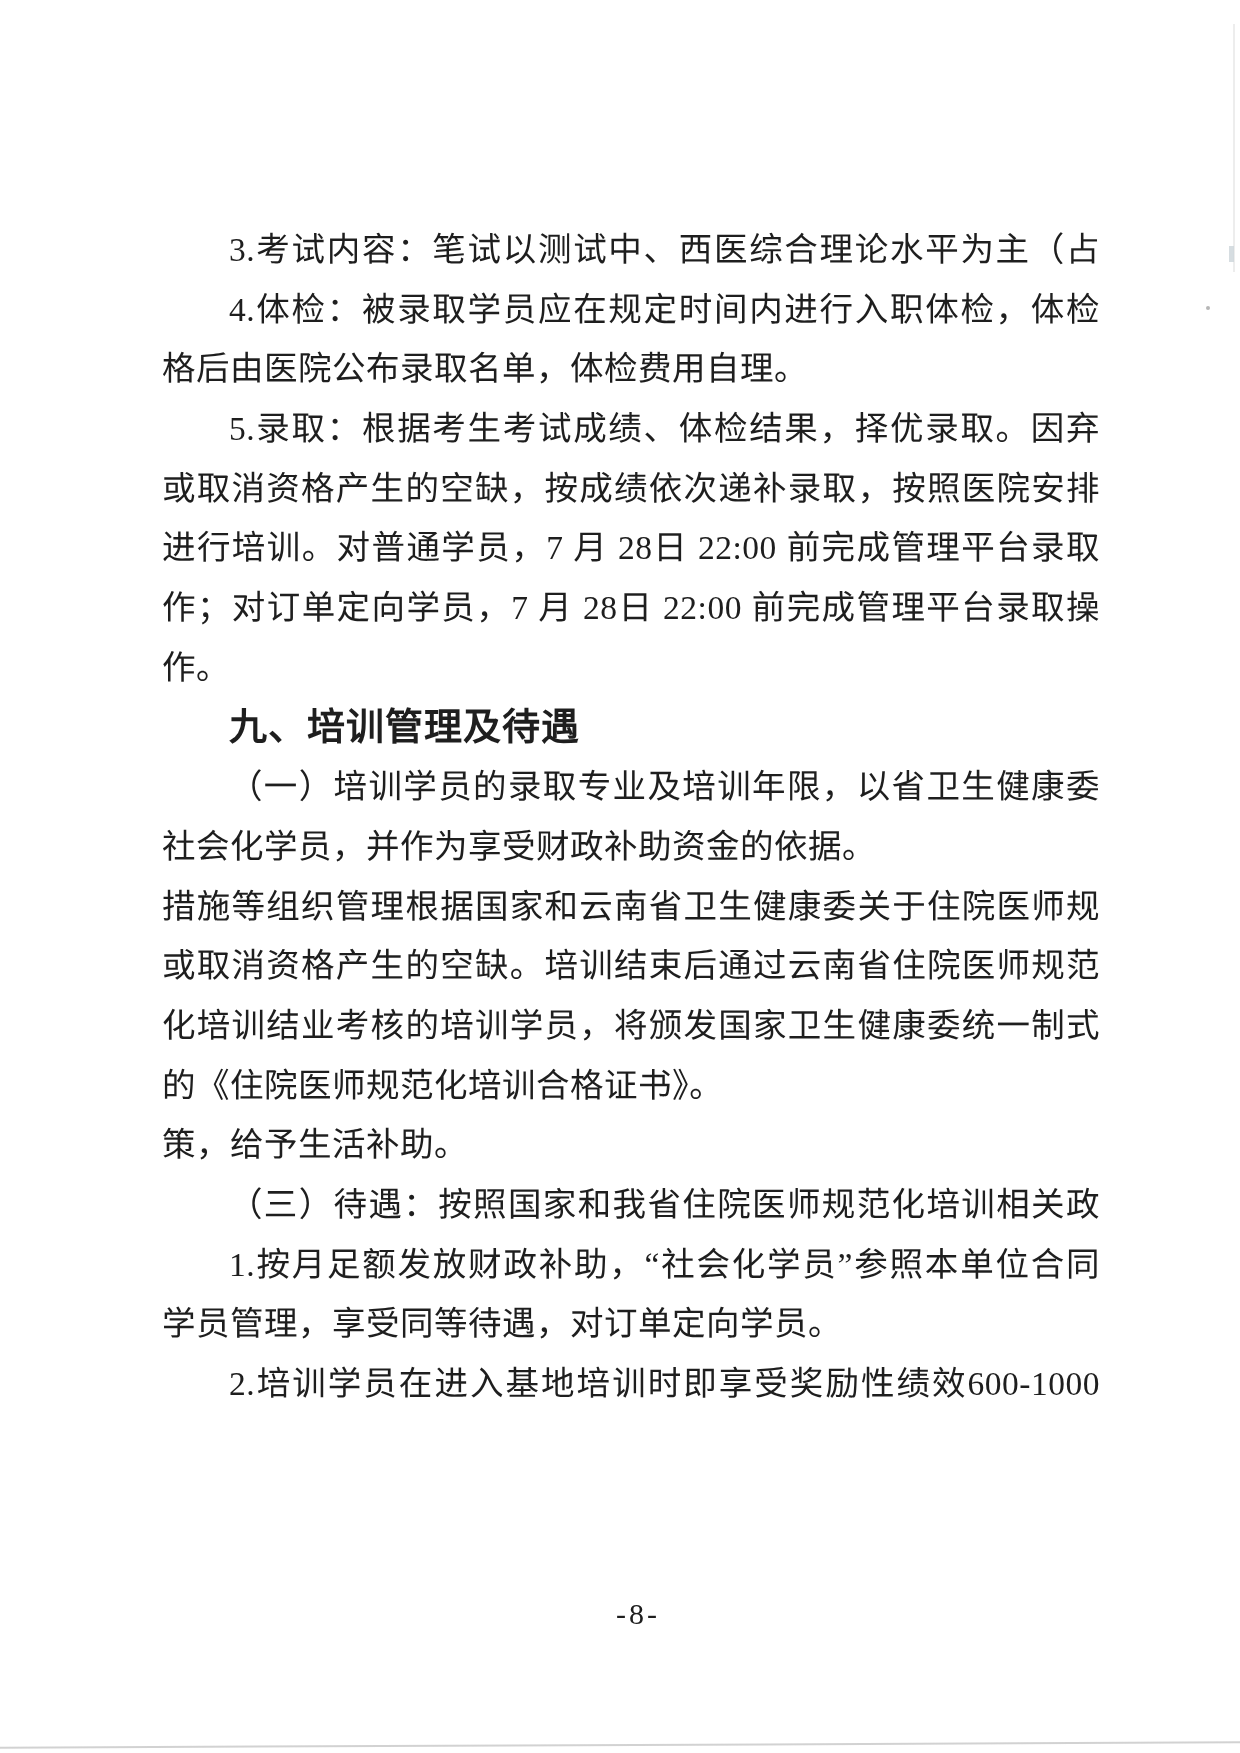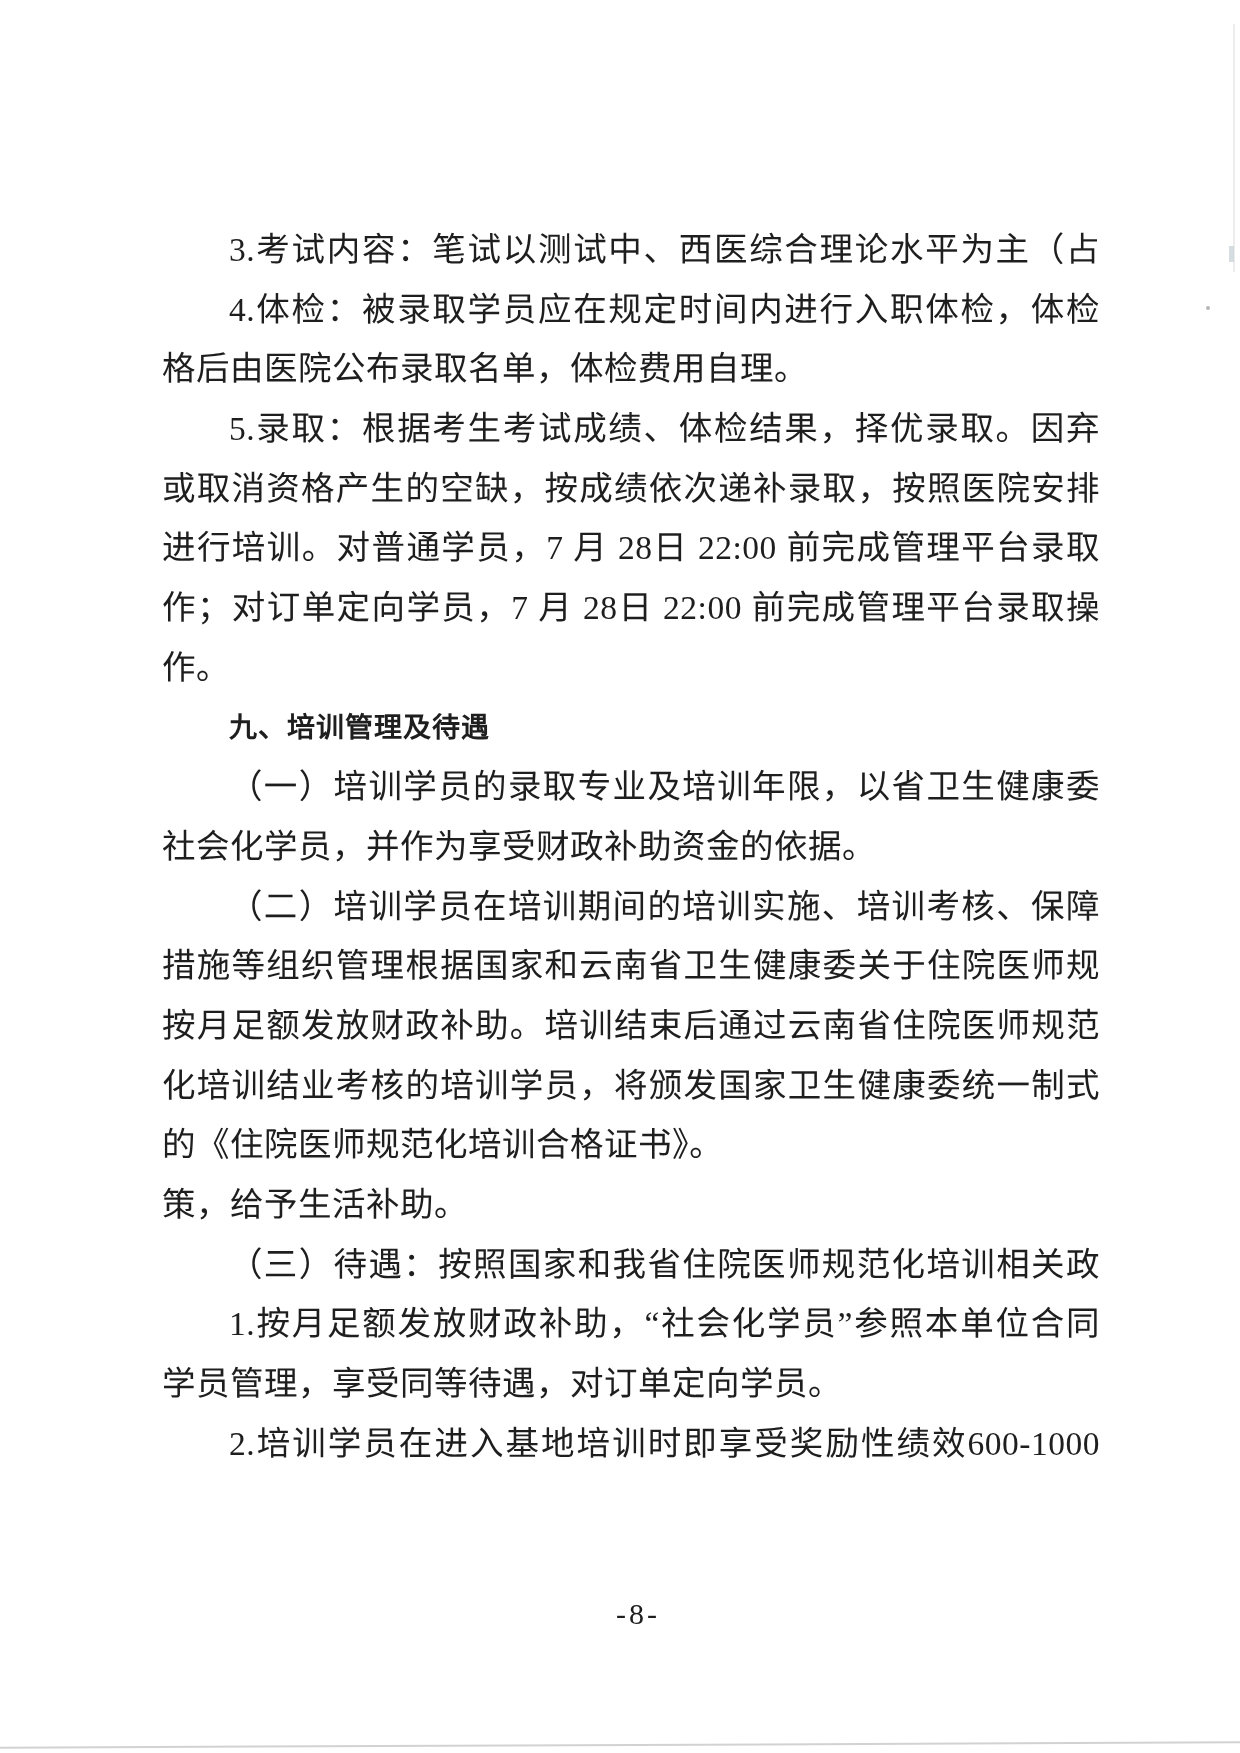--- a/index.html
+++ b/index.html
@@ -34,21 +34,21 @@
     text-align: justify;
     text-align-last: justify;
     overflow: hidden;
   }
   .line.indent {
     text-indent: 67px;
   }
   .line.heading {
     font-family: "Liberation Sans", "DejaVu Sans", sans-serif;
     font-weight: 700;
-    font-size: 28px;
+    font-size: 38px;
     letter-spacing: 1px;
   }
   .footer {
     position: absolute;
     top: 1597px;
     left: 638px;
     transform: translateX(-50%);
     font-size: 30px;
     letter-spacing: 3px;
     color: #1e1e1e;
@@ -102,23 +102,22 @@
       <div class="line indent justify">4.体检：被录取学员应在规定时间内进行入职体检，体检合</div>
       <div class="line">格后由医院公布录取名单，体检费用自理。</div>
       <div class="line indent justify">5.录取：根据考生考试成绩、体检结果，择优录取。因弃权</div>
       <div class="line justify">或取消资格产生的空缺，按成绩依次递补录取，按照医院安排</div>
       <div class="line justify">进行培训。对普通学员，7 月 28日 22:00 前完成管理平台录取操</div>
       <div class="line justify">作；对订单定向学员，7 月 28日 22:00 前完成管理平台录取操</div>
       <div class="line">作。</div>
       <div class="line heading indent">九、培训管理及待遇</div>
       <div class="line indent justify">（一）培训学员的录取专业及培训年限，以省卫生健康委</div>
       <div class="line">社会化学员，并作为享受财政补助资金的依据。</div>
-      <div class="line indent justify">（二）培训学员在培训期间的培训实施、培训考核、保障</div>
       <div class="line justify">措施等组织管理根据国家和云南省卫生健康委关于住院医师规</div>
-      <div class="line justify">按月足额发放财政补助。培训结束后通过云南省住院医师规范</div>
+      <div class="line justify">或取消资格产生的空缺。培训结束后通过云南省住院医师规范</div>
       <div class="line justify">化培训结业考核的培训学员，将颁发国家卫生健康委统一制式</div>
       <div class="line">的《住院医师规范化培训合格证书》。</div>
       <div class="line">策，给予生活补助。</div>
       <div class="line indent justify">（三）待遇：按照国家和我省住院医师规范化培训相关政</div>
       <div class="line indent justify">1.按月足额发放财政补助，“社会化学员”参照本单位合同制</div>
       <div class="line">学员管理，享受同等待遇，对订单定向学员。</div>
       <div class="line indent justify">2.培训学员在进入基地培训时即享受奖励性绩效600-1000元</div>
     </div>
 
   <div class="footer">-8-</div>

